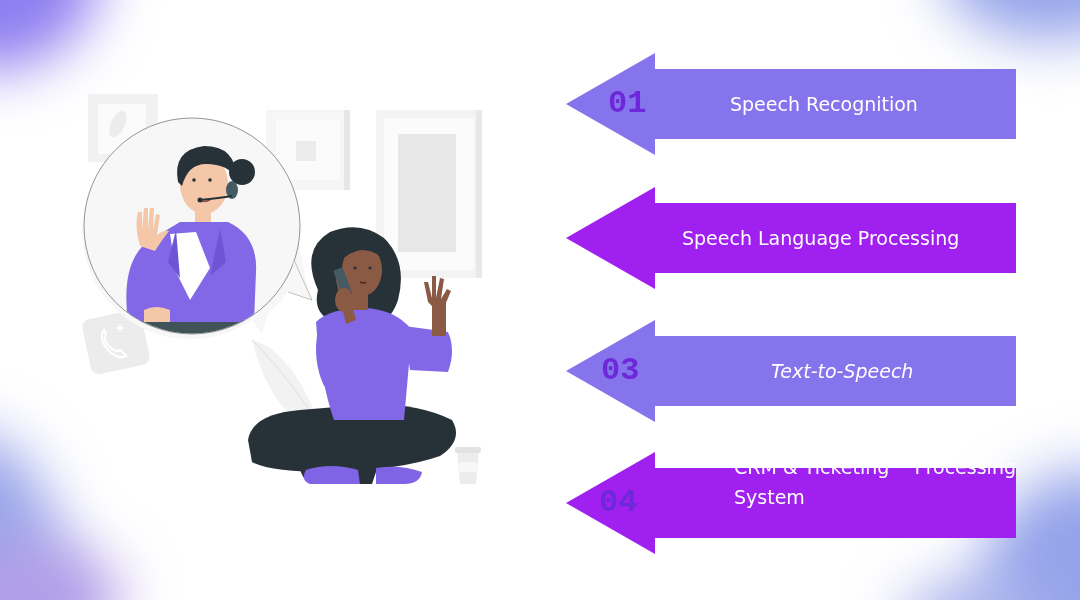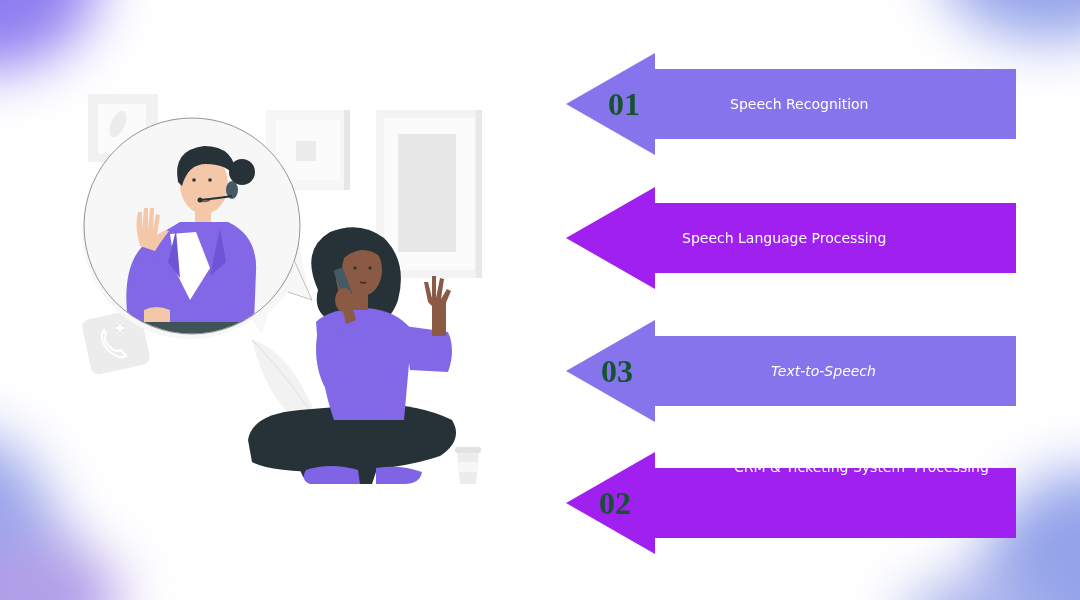--- a/index.html
+++ b/index.html
@@ -13,26 +13,26 @@
     .blob-bl2 { left: -60px; top: 540px; width: 180px; height: 120px; background: #b29ee8; }
     .blob-br { left: 980px; top: 470px; width: 220px; height: 240px; background: #94a3ea; }
     .blob-br2 { left: 900px; top: 580px; width: 160px; height: 80px; background: #aab3ec; }
 
     .illustration { position: absolute; left: 60px; top: 80px; width: 460px; height: 440px; }
 
     .arrow { position: absolute; left: 566px; width: 450px; height: 102px; }
     .arrow svg { position: absolute; left: 0; top: 0; }
     .arrow .num {
       position: absolute; left: 30px; top: 0; height: 102px; line-height: 102px;
-      font-family: Liberation Serif, serif; font-weight: bold; font-size: 32px; color: #14532d;
+      font-family: Liberation Mono, monospace; font-weight: bold; font-size: 32px; color: #6d28d9;
       letter-spacing: 0px;
     }
     .arrow .label {
       position: absolute; top: 0; height: 102px; display: flex; align-items: center;
-      font-family: "DejaVu Sans", sans-serif; font-size: 14px; color: #ffffff; line-height: 30px;
+      font-family: "DejaVu Sans", sans-serif; font-size: 19px; color: #ffffff; line-height: 30px;
     }
   </style>
 </head>
 <body>
 
 <div class="blob blob-tl"></div>
 <div class="blob blob-tr"></div>
 <div class="blob blob-bl"></div>
 <div class="blob blob-bl2"></div>
 <div class="blob blob-br"></div>
@@ -165,18 +165,18 @@
     <polygon points="0,51 89,0 89,16 450,16 450,86 89,86 89,102" fill="#8674ed"></polygon>
   </svg>
   <span class="num" style="left:35px;">03</span>
   <span class="label" style="left:205px;font-style:italic;">Text-to-Speech</span>
 </div>
 
 <div class="arrow" style="top:452px;">
   <svg width="450" height="102" viewBox="0 0 450 102">
     <polygon points="0,51 89,0 89,16 450,16 450,86 89,86 89,102" fill="#a020f0"></polygon>
   </svg>
-  <span class="num" style="left:33px;">02</span>
+  <span class="num" style="left:33px;">04</span>
   <span class="label" style="left:168px; flex-direction:row; justify-content:center; align-items:flex-start;gap:9px;">
     <span>CRM &amp; Ticketing System</span>
     <span>Processing</span>
   </span>
 </div>
 
 </body></html>

